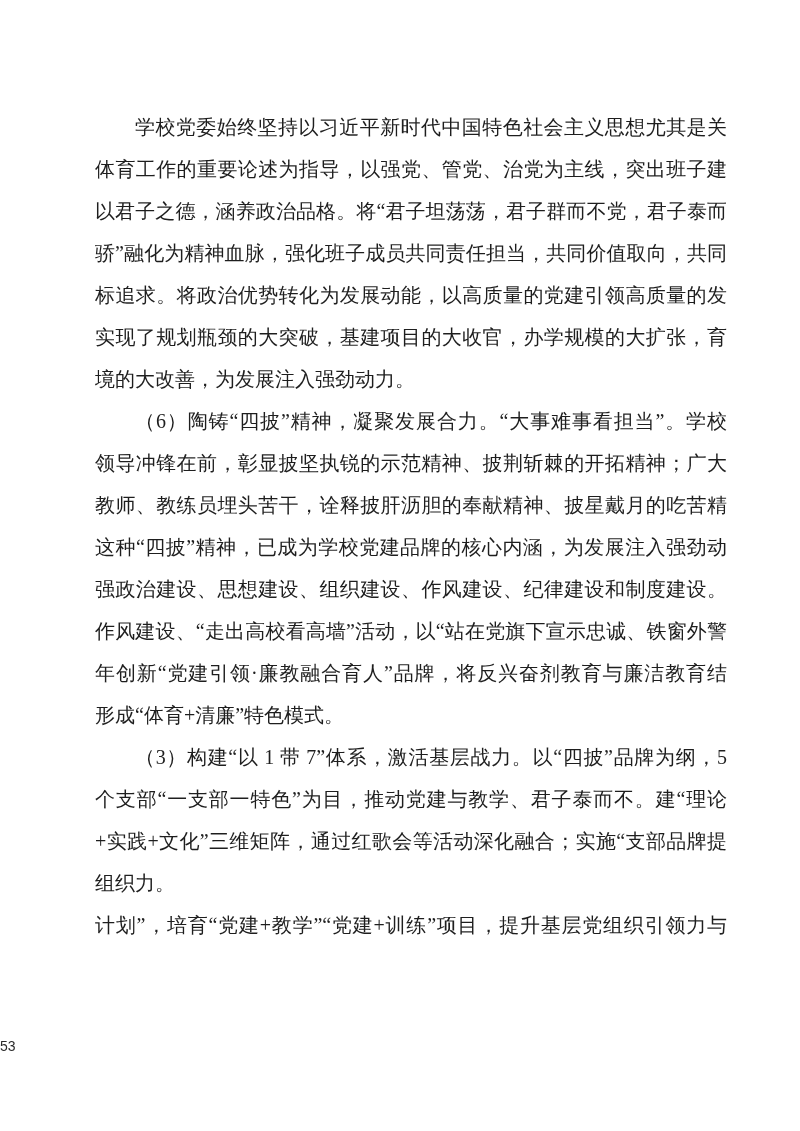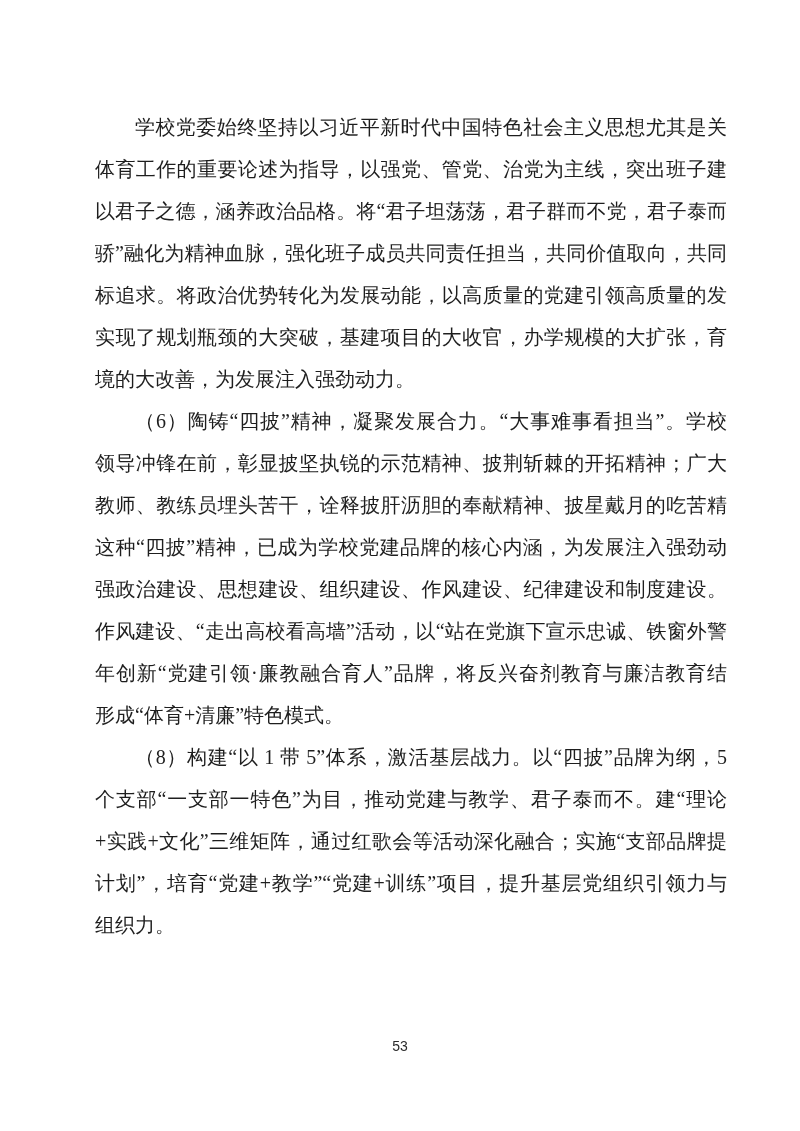--- a/index.html
+++ b/index.html
@@ -34,21 +34,20 @@
     overflow: hidden;
     white-space: normal;
   }
   .line.first { text-indent: 2em; }
   .line.plast { text-align-last: left; }
   .page-number {
     position: absolute;
     top: 1036px;
     left: 0;
     width: 100%;
-    text-align: center;
     font-family: "Liberation Sans", "DejaVu Sans", sans-serif;
     font-size: 14px;
     line-height: 20px;
     color: #2b2b2b;
   }
 </style>
 </head>
 <body>
 
 <div class="page">
@@ -68,21 +67,21 @@
         <div class="line">教师、教练员埋头苦干，诠释披肝沥胆的奉献精神、披星戴月的吃苦精神。</div>
         <div class="line plast">这种“四披”精神，已成为学校党建品牌的核心内涵，为发展注入强劲动力。</div>
       </div>
       <div class="paragraph">
         <div class="line">强政治建设、思想建设、组织建设、作风建设、纪律建设和制度建设。组织</div>
         <div class="line">作风建设、“走出高校看高墙”活动，以“站在党旗下宣示忠诚、铁窗外警</div>
         <div class="line">年创新“党建引领·廉教融合育人”品牌，将反兴奋剂教育与廉洁教育结合，</div>
         <div class="line plast">形成“体育+清廉”特色模式。</div>
       </div>
       <div class="paragraph">
-        <div class="line first">（8）构建“以 1 带 5”体系，激活基层战力。以“四披”品牌为纲，5</div>
+        <div class="line first">（3）构建“以 1 带 7”体系，激活基层战力。以“四披”品牌为纲，5</div>
         <div class="line">个支部“一支部一特色”为目，推动党建与教学、君子泰而不。建“理论</div>
         <div class="line">+实践+文化”三维矩阵，通过红歌会等活动深化融合；实施“支部品牌提升</div>
+        <div class="line plast">组织力。</div>
         <div class="line">计划”，培育“党建+教学”“党建+训练”项目，提升基层党组织引领力与</div>
-        <div class="line plast">组织力。</div>
       </div>
     </div>
   <div class="page-number">53</div>
 </div>
 
 </body></html>

